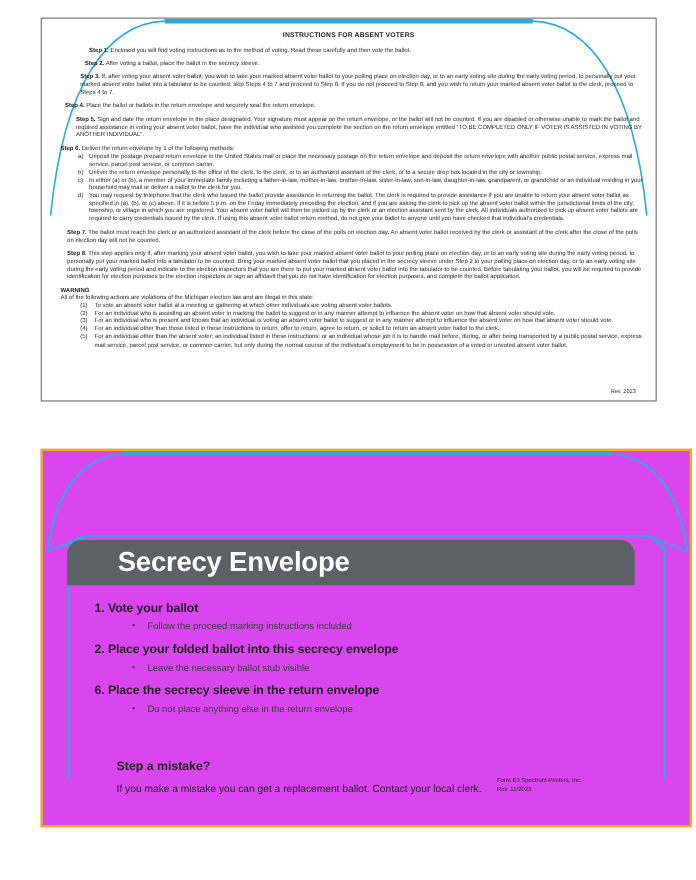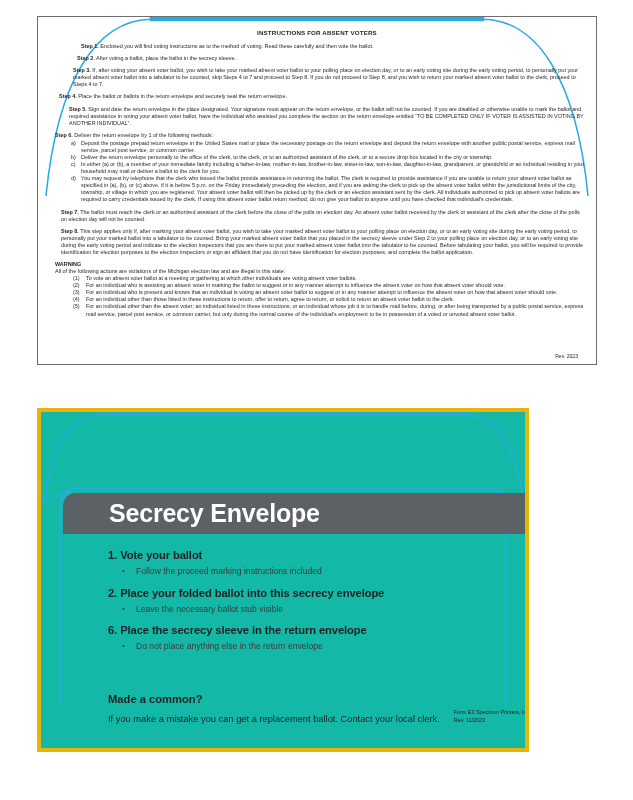--- a/index.html
+++ b/index.html
@@ -95,23 +95,23 @@
     position: absolute;
     right: 18px; bottom: 5px;
     font-size: 5.1px;
     color: #231f20;
   }
 
   
   #secrecy-panel {
     position: absolute;
     left: 37px; top: 408px;
-    width: 492px; height: 344px;
-    border: 4px solid #eab308;
-    background: #14b8a6;
+    width: 592px; height: 344px;
+    border: 2px solid #eab308;
+    background: #d946ef;
     overflow: hidden;
   }
   #secrecy-flap {
     position: absolute;
     left: 0; top: 0;
     width: 100%; height: 100%;
     pointer-events: none;
   }
   #secrecy-header {
     position: absolute;
@@ -133,21 +133,21 @@
     position: absolute;
     left: 23px; top: 122px;
     width: 514px;
     padding: 14px 0 0 0;
     color: #231f20;
   }
   .sec-step {
     font-weight: bold;
     font-size: 11.2px;
     letter-spacing: -0.1px;
-    padding-left: 44px;
+    padding-left: 24px;
     margin: 0 0 3px 0;
     line-height: 1.25;
   }
   .sec-sub {
     font-size: 8.6px;
     color: #3a3a3a;
     padding-left: 72px;
     position: relative;
     margin: 4px 0 9px 0;
     line-height: 1.25;
@@ -326,21 +326,21 @@
 
       <div class="sec-step">6. Place the secrecy sleeve in the return envelope</div>
       <div class="sec-sub">
         <span class="bullet">•</span>
         <span>Do not place anything else in the return envelope</span>
       </div>
 
     </div>
 
     <div id="mistake-block">
-      <div class="mistake-head">Made a common?</div>
+      <div class="mistake-head">Step a mistake?</div>
       <div class="mistake-row">
         <span class="mistake-text">If you make a mistake you can get a replacement ballot.  Contact your local clerk.</span>
         <span class="imprint">
           <span>Form E3  Spectrum Printers, Inc.</span><br>
           <span>Rev. 11/2023</span>
         </span>
       </div>
     </div>
 
   </div>

